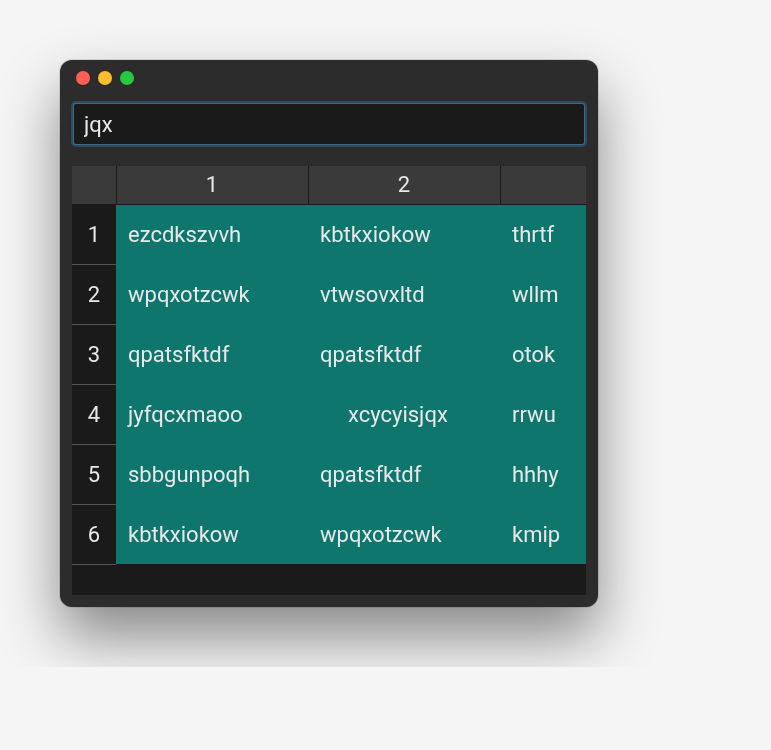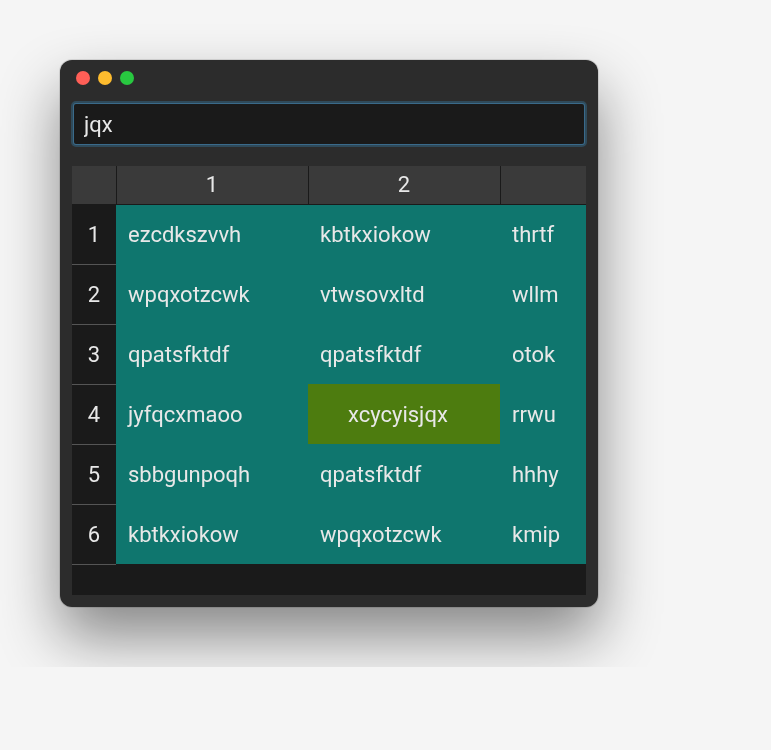--- a/index.html
+++ b/index.html
@@ -98,21 +98,21 @@
       text-align: center;
       border-bottom: 1px solid #555;
       font-weight: 400;
       height: 60px;
     }
     tbody td {
       background: #0f766e;
       height: 60px;
     }
     tbody td.hl {
-      background: #4d7c0f;
+      background: #0f766e;
       padding-left: 40px;
     }
     .col-1 { width: 192px; }
     .col-2 { width: 192px; }
     .col-3 { width: 204px; }
   </style>
 </head>
 <body>
 
 <div class="window">

